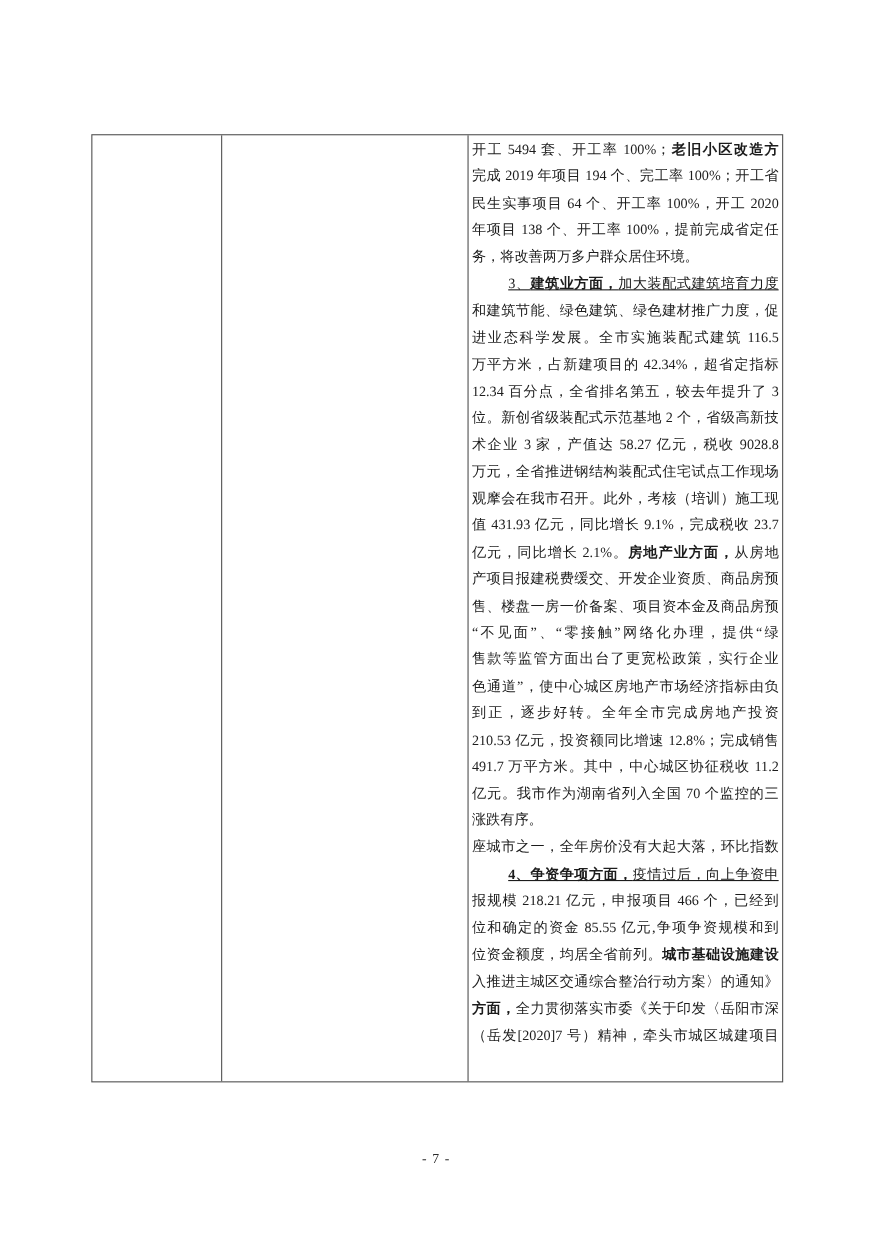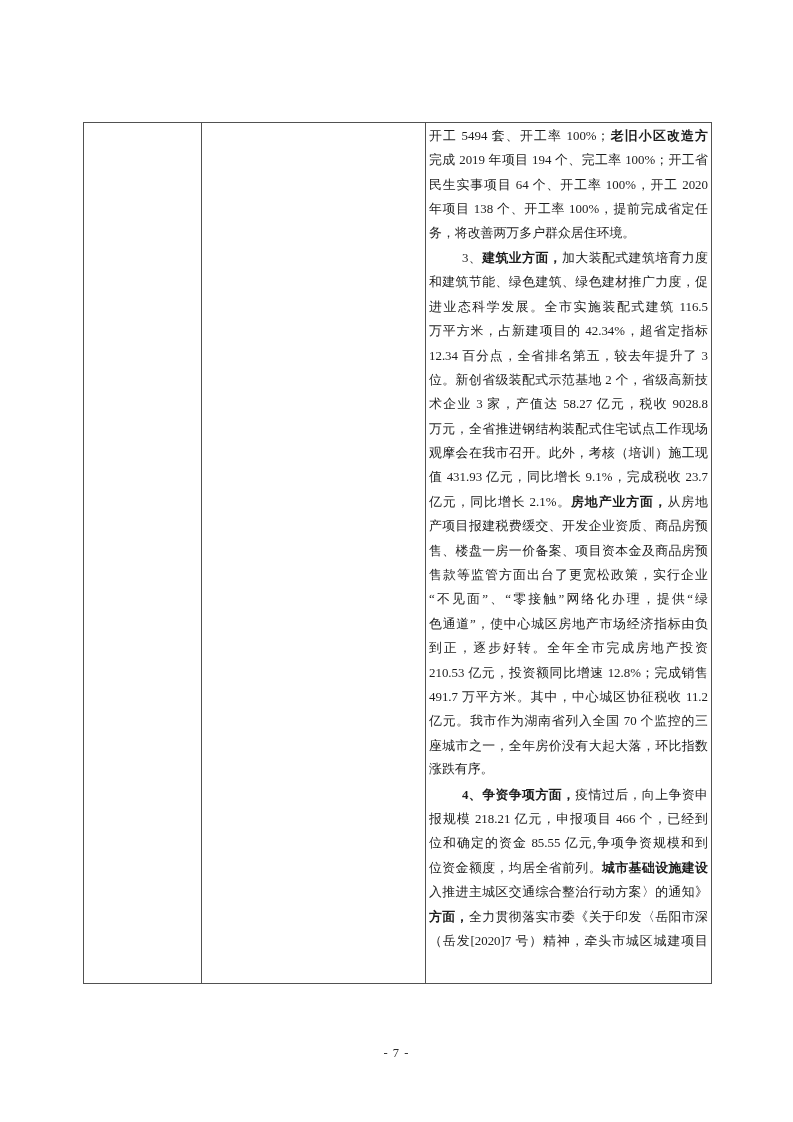--- a/index.html
+++ b/index.html
@@ -47,20 +47,21 @@
     text-align-last: justify;
     overflow: hidden;
     white-space: normal;
   }
   .tline.para-end {
     text-align-last: left;
     font-family: Liberation Mono, monospace;
   }
   .tline.indent {
     padding-left: 33px;
+    text-decoration: underline;
   }
   .tline .bold {
     font-weight: bold;
   }
   .page-number {
     position: absolute;
     left: 0;
     top: 1046px;
     width: 793px;
     text-align: center;
@@ -88,29 +89,29 @@
         <div class="tline"><span>万平方米，占新建项目的 42.34%，超省定指标</span></div>
         <div class="tline"><span>12.34 百分点，全省排名第五，较去年提升了 3</span></div>
         <div class="tline"><span>位。新创省级装配式示范基地 2 个，省级高新技</span></div>
         <div class="tline"><span>术企业 3 家，产值达 58.27 亿元，税收 9028.8</span></div>
         <div class="tline"><span>万元，全省推进钢结构装配式住宅试点工作现场</span></div>
         <div class="tline"><span>观摩会在我市召开。此外，考核（培训）施工现</span></div>
         <div class="tline"><span>值 431.93 亿元，同比增长 9.1%，完成税收 23.7</span></div>
         <div class="tline"><span>亿元，同比增长 2.1%。</span><span class="bold">房地产业方面，</span><span>从房地</span></div>
         <div class="tline"><span>产项目报建税费缓交、开发企业资质、商品房预</span></div>
         <div class="tline"><span>售、楼盘一房一价备案、项目资本金及商品房预</span></div>
+        <div class="tline"><span>“不见面”、“零接触”网络化办理，提供“绿</span></div>
         <div class="tline"><span>售款等监管方面出台了更宽松政策，实行企业</span></div>
-        <div class="tline"><span>“不见面”、“零接触”网络化办理，提供“绿</span></div>
         <div class="tline"><span>色通道”，使中心城区房地产市场经济指标由负</span></div>
         <div class="tline"><span>到正，逐步好转。全年全市完成房地产投资</span></div>
         <div class="tline"><span>210.53 亿元，投资额同比增速 12.8%；完成销售</span></div>
         <div class="tline"><span>491.7 万平方米。其中，中心城区协征税收 11.2</span></div>
         <div class="tline"><span>亿元。我市作为湖南省列入全国 70 个监控的三</span></div>
+        <div class="tline para-end"><span>涨跌有序。</span></div>
         <div class="tline"><span>座城市之一，全年房价没有大起大落，环比指数</span></div>
-        <div class="tline para-end"><span>涨跌有序。</span></div>
         <div class="tline indent"><span class="bold">4、争资争项方面，</span><span>疫情过后，向上争资申</span></div>
         <div class="tline"><span>报规模 218.21 亿元，申报项目 466 个，已经到</span></div>
         <div class="tline"><span>位和确定的资金 85.55 亿元,争项争资规模和到</span></div>
         <div class="tline"><span>位资金额度，均居全省前列。</span><span class="bold">城市基础设施建设</span></div>
         <div class="tline"><span>入推进主城区交通综合整治行动方案〉的通知》</span></div>
         <div class="tline"><span class="bold">方面，</span><span>全力贯彻落实市委《关于印发〈岳阳市深</span></div>
         <div class="tline"><span>（岳发[2020]7 号）精神，牵头市城区城建项目</span></div>
       </div>
   </div>
 </div>

